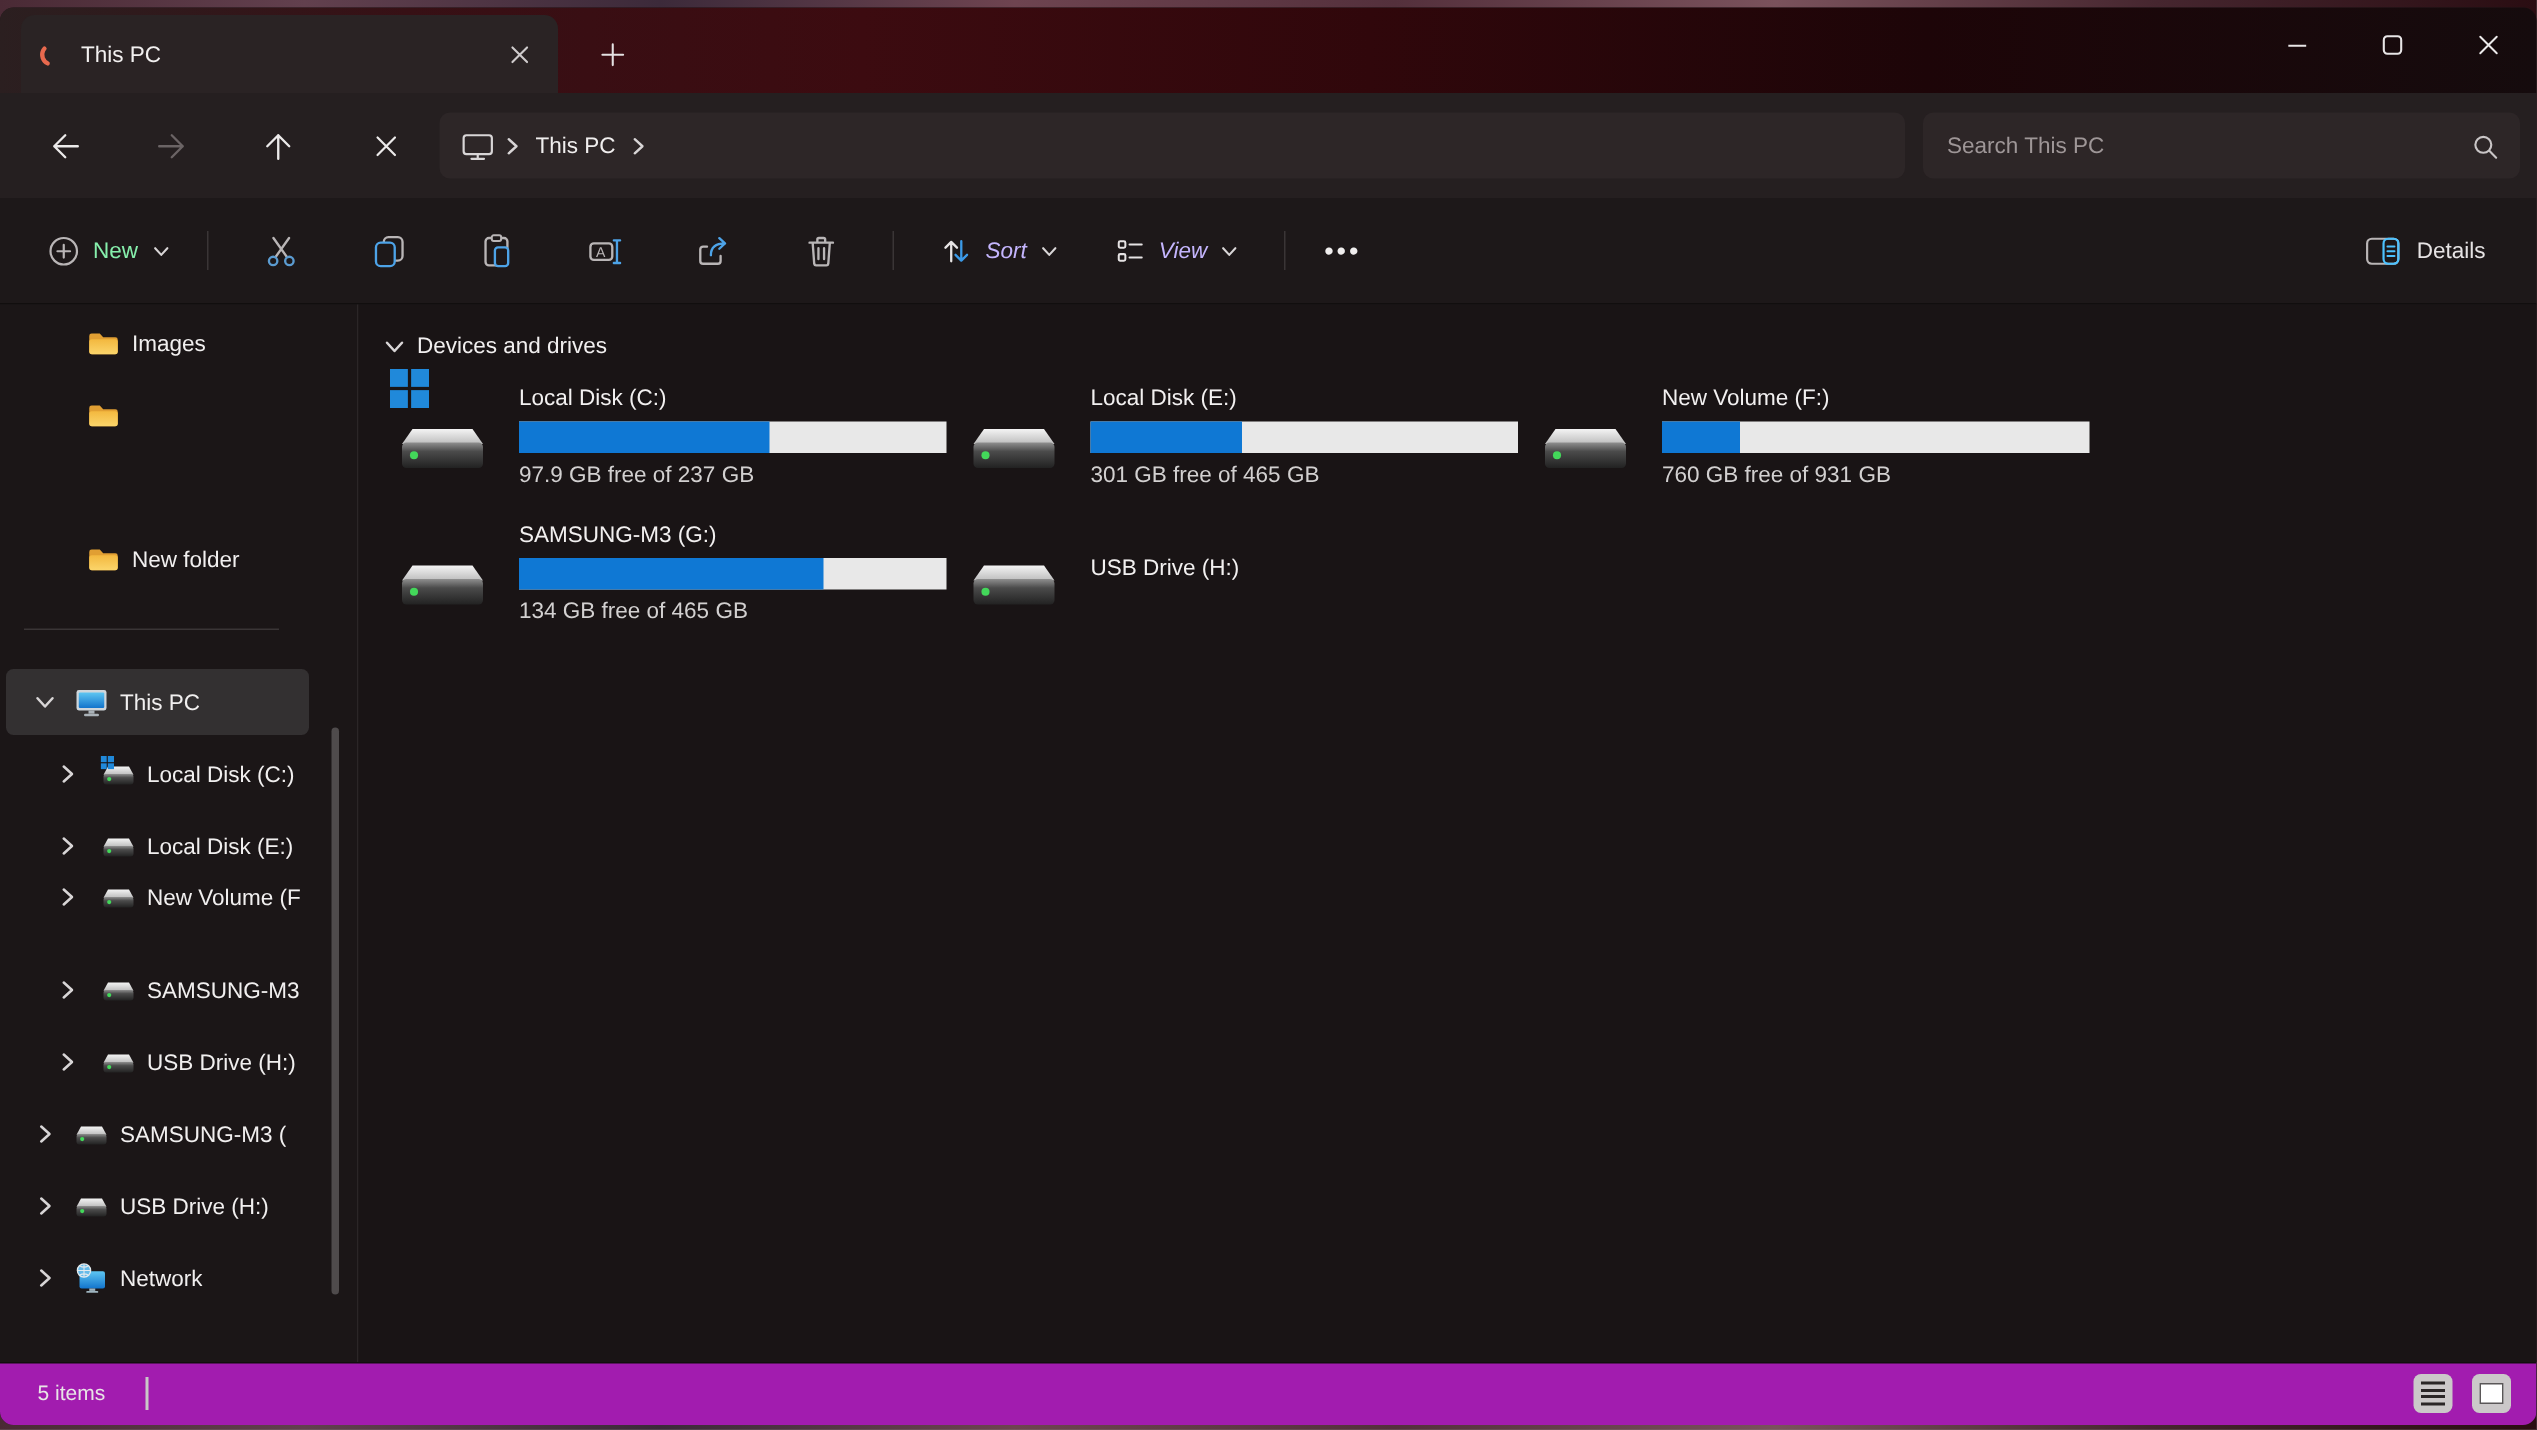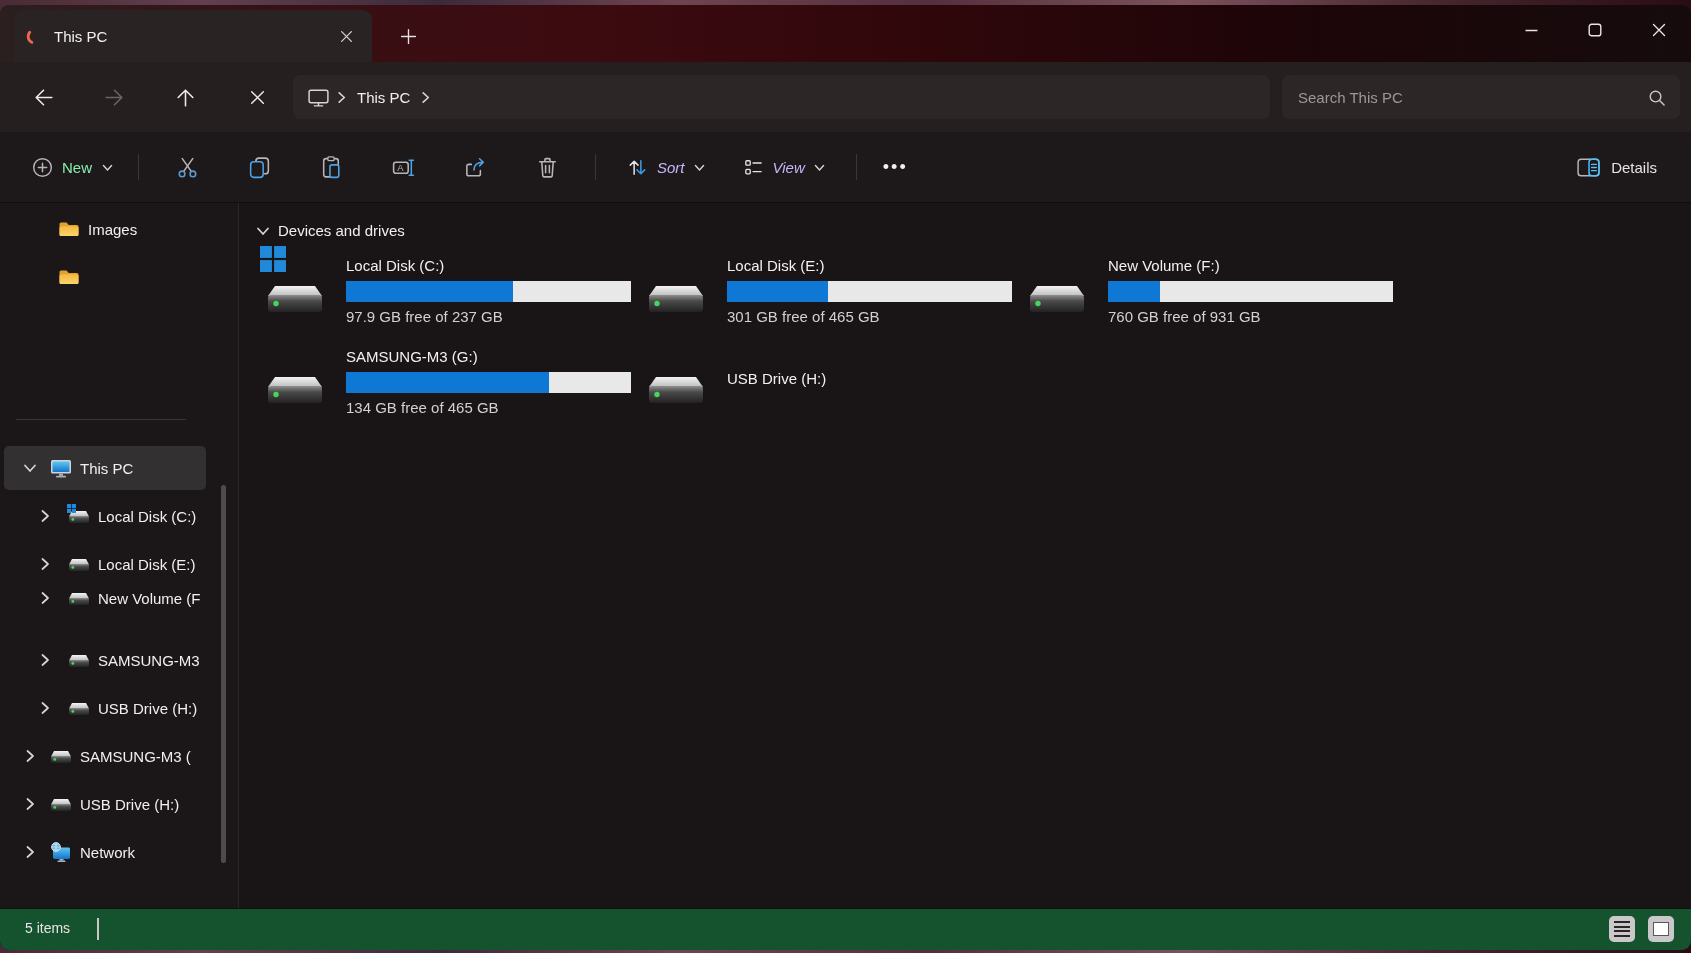--- a/index.html
+++ b/index.html
@@ -56,21 +56,21 @@
   .sec-head{position:absolute;left:16px;top:19px;display:flex;align-items:center;gap:7px;color:#f1efef;font-size:15px;}
   .tile{position:absolute;width:380px;height:84px;}
   .t-name{position:absolute;left:94px;top:8px;color:#f2f0f0;font-size:15px;white-space:nowrap;}
   .t-name.centered{top:30px;}
   .t-bar{position:absolute;left:94px;top:32px;width:285px;height:21px;background:#e8e8e8;}
   .t-fill{height:100%;background:#0f78d4;}
   .t-cap{position:absolute;left:94px;top:59px;color:#d2d0d0;font-size:15px;white-space:nowrap;}
   .d-icon{position:absolute;left:14px;top:26px;}
   .d-logo{position:absolute;left:8px;top:-3px;}
   
-  .statusbar{position:absolute;left:0;top:903px;width:100%;height:42px;background:#14532d;border-top:1px solid #110e0e;box-sizing:border-box;}
+  .statusbar{position:absolute;left:0;top:903px;width:100%;height:42px;background:#a21caf;border-top:1px solid #110e0e;box-sizing:border-box;}
   .st-count{position:absolute;left:25px;top:11px;color:#e8e5e6;font-size:14px;}
   .st-div{position:absolute;left:97px;top:9px;width:2px;height:22px;background:#cac7c8;}
   .st-icons{position:absolute;right:17px;top:7px;display:flex;gap:13px;}
   .st-ic{width:26px;height:26px;border-radius:5px;background:#cbc8c9;display:flex;align-items:center;justify-content:center;}
   .st-lines{width:16px;height:16px;display:flex;flex-direction:column;justify-content:space-between;}
   .st-lines span{display:block;height:2px;background:#2a2627;}
   .st-box{width:16px;height:14px;background:#ffffff;border:1.6px solid #5a5758;box-sizing:border-box;}
 </style>
 </head>
 <body>
@@ -310,20 +310,26 @@
             <use href="#sym-folder"></use>
           </svg>
         <span class="lbl">Images</span>
       </div>
       <div class="srow lvl-quick" style="top:52px">
         <svg width="22" height="18" viewBox="0 0 22 18">
             <use href="#sym-folder"></use>
           </svg>
         <span class="lbl"></span>
       </div>
+      <div class="srow lvl-quick" style="top:148px">
+        <svg width="22" height="18" viewBox="0 0 22 18">
+            <use href="#sym-folder"></use>
+          </svg>
+        <span class="lbl">New folder</span>
+      </div>
 
       <div class="sdivider"></div>
 
       <div class="srow lvl-root selected" style="top:243px">
         <span class="chev">
             <svg width="16" height="16" viewBox="0 0 16 16">
               <use href="#sym-chev-d"></use>
             </svg>
           </span>
         <svg width="22" height="20" viewBox="0 0 22 20">

